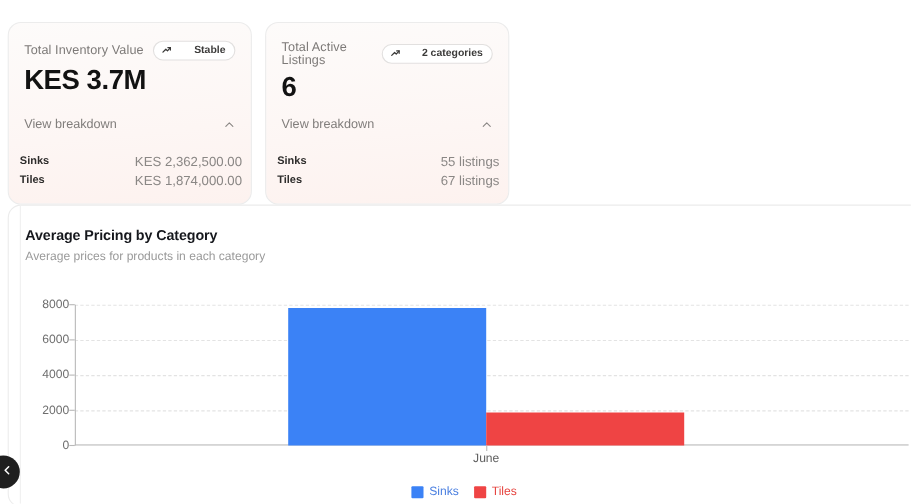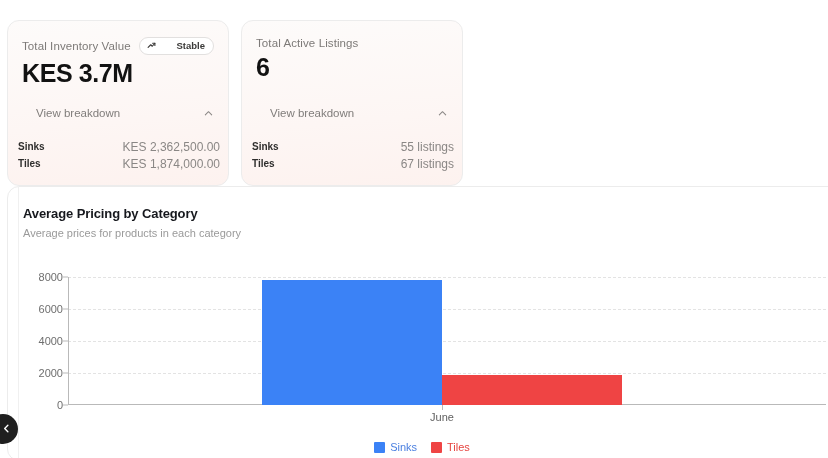--- a/index.html
+++ b/index.html
@@ -43,21 +43,21 @@
     font-size: 25px; font-weight: 700; color: #121212; letter-spacing: -0.4px;
   }
   .kpi-value.small { font-size: 25px; }
 
   .breakdown-toggle {
     position: absolute; left: 0; right: 0; top: 86px;
     display: flex; align-items: center; justify-content: space-between;
     padding: 0 14px;
     cursor: pointer;
   }
-  .breakdown-toggle .lbl { font-size: 11.5px; color: #807d7b; margin-left: 14px; }
+  .breakdown-toggle .lbl { font-size: 11.5px; color: #807d7b; }
   .chev { width: 11px; height: 11px; color: #8a8785; display:block; }
 
   .breakdown-list {
     position: absolute; left: 0; right: 0; top: 117px;
     padding: 0 8px 0 10px;
   }
   .bd-row {
     display: flex; align-items: center; justify-content: space-between;
     height: 17px;
   }
@@ -163,20 +163,29 @@
         <div class="bd-row">
           <span class="bd-name">Tiles</span>
           <span class="bd-val">KES 1,874,000.00</span>
         </div>
       </div>
     </div>
 
     <div class="kpi-card">
       <div class="kpi-head">
         <span class="kpi-title">Total Active Listings</span>
+        <span class="kpi-badge">
+          <span>
+            <svg class="trend-ico" viewBox="0 0 24 24" fill="none" stroke="currentColor" stroke-width="3" stroke-linecap="round" stroke-linejoin="round">
+                <polyline points="3 17 10 10 14 14 21 6"></polyline>
+                <polyline points="15 6 21 6 21 12"></polyline>
+              </svg>
+          </span>
+          <span>2 categories</span>
+        </span>
       </div>
       <div class="kpi-value small">6</div>
 
       <div class="breakdown-toggle">
         <span class="lbl">View breakdown</span>
         <span>
           <svg class="chev" viewBox="0 0 24 24" fill="none" stroke="currentColor" stroke-width="2.2" stroke-linecap="round" stroke-linejoin="round">
               <polyline points="5 15 12 8 19 15"></polyline>
             </svg>
         </span>

